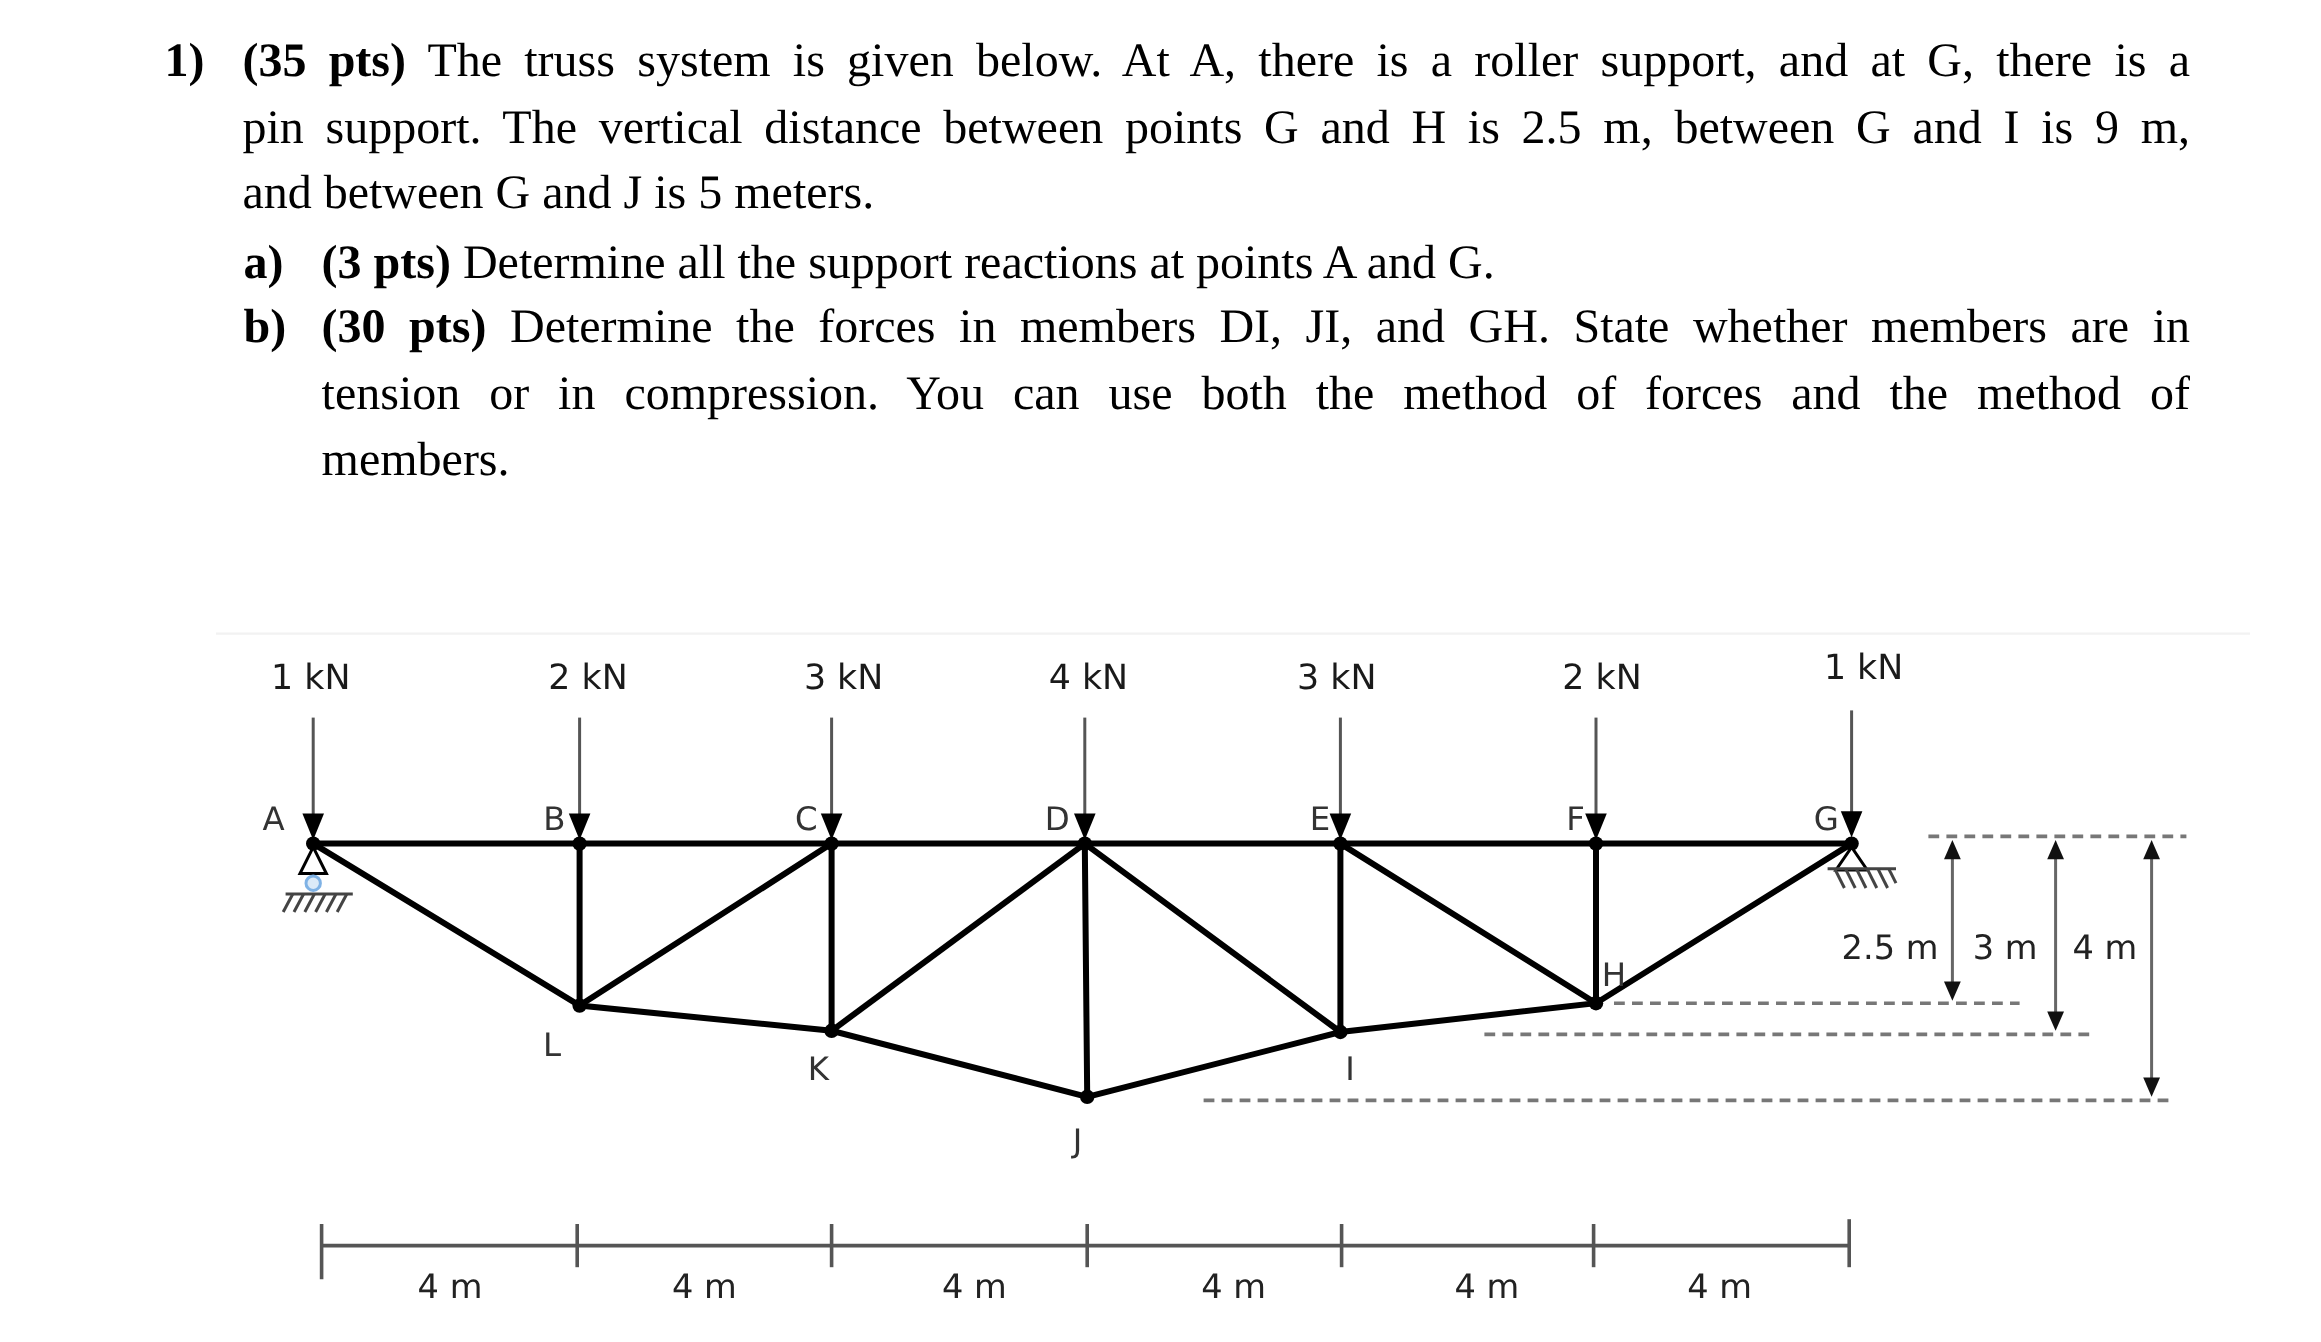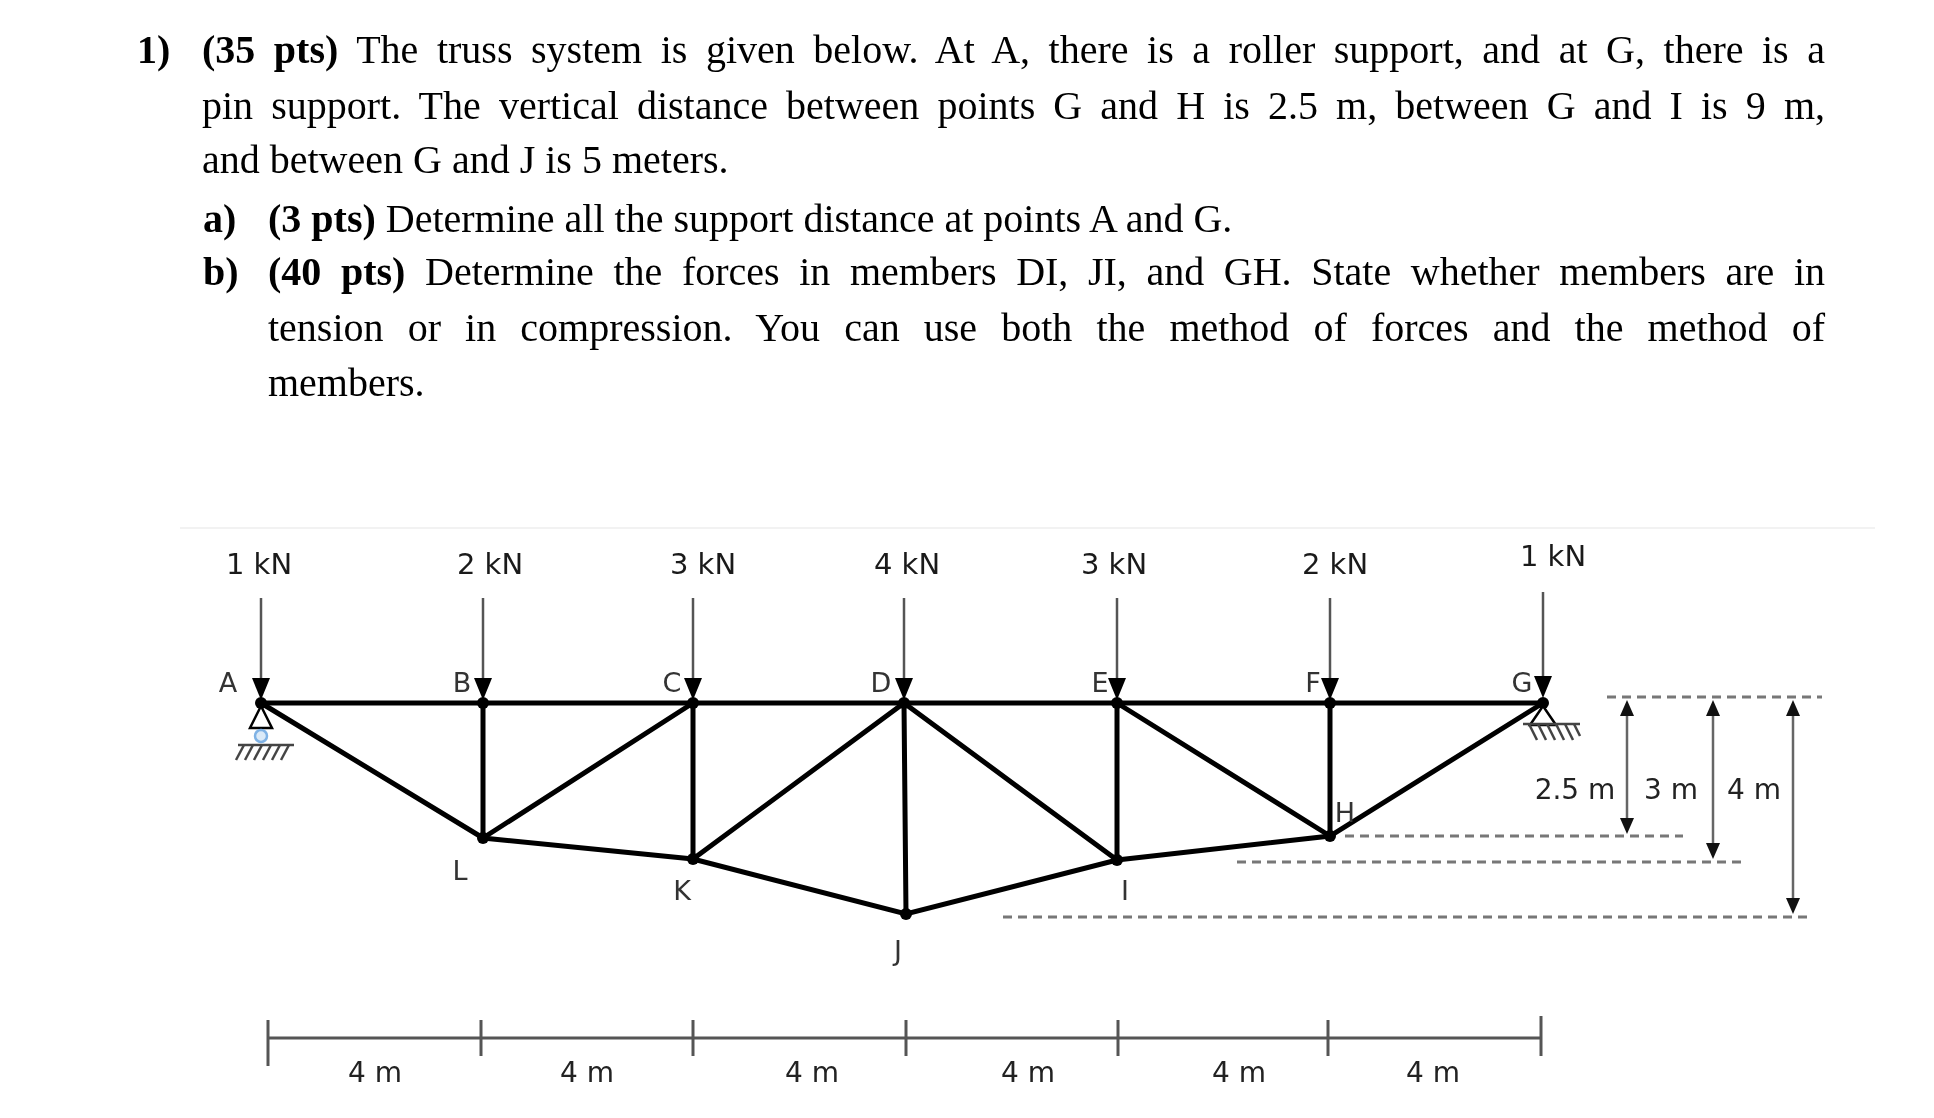--- a/index.html
+++ b/index.html
@@ -20,26 +20,26 @@
 <div class="problem">
   <span class="line b" style="left:137px; top:30px;">1)</span>
   <div class="line" style="left:202px; top:30px; width:1623px;">
     <div class="just"><span class="b">(35 pts)</span> <span>The truss system is given below. At A, there is a roller support, and at G, there is a</span></div>
   </div>
   <div class="line just" style="left:202px; top:86px; width:1623px;">pin support. The vertical distance between points G and H is 2.5 m, between G and I is 9 m,</div>
   <div class="line" style="left:202px; top:140px;">and between G and J is 5 meters.</div>
 
   <span class="line b" style="left:203px; top:199px;">a)</span>
   <div class="line" style="left:268px; top:199px;">
-    <span class="b">(3 pts)</span> <span>Determine all the support distance at points A and G.</span>
+    <span class="b">(3 pts)</span> <span>Determine all the support reactions at points A and G.</span>
   </div>
 
   <span class="line b" style="left:203px; top:252px;">b)</span>
   <div class="line" style="left:268px; top:252px; width:1557px;">
-    <div class="just"><span class="b">(40 pts)</span> <span>Determine the forces in members DI, JI, and GH. State whether members are in</span></div>
+    <div class="just"><span class="b">(30 pts)</span> <span>Determine the forces in members DI, JI, and GH. State whether members are in</span></div>
   </div>
   <div class="line just" style="left:268px; top:308px; width:1557px;">tension or in compression. You can use both the method of forces and the method of</div>
   <div class="line" style="left:268px; top:363px;">members.</div>
 </div>
 
 <svg class="diagram" width="1934" height="1118" viewBox="0 0 1934 1118" xmlns="http://www.w3.org/2000/svg">
   <defs>
     <marker id="ah" markerWidth="10" markerHeight="10" refX="5" refY="9" orient="auto" markerUnits="userSpaceOnUse" viewBox="0 0 10 10">
       <path d="M0,0 L10,0 L5,10 Z" fill="#000"></path>
     </marker>

